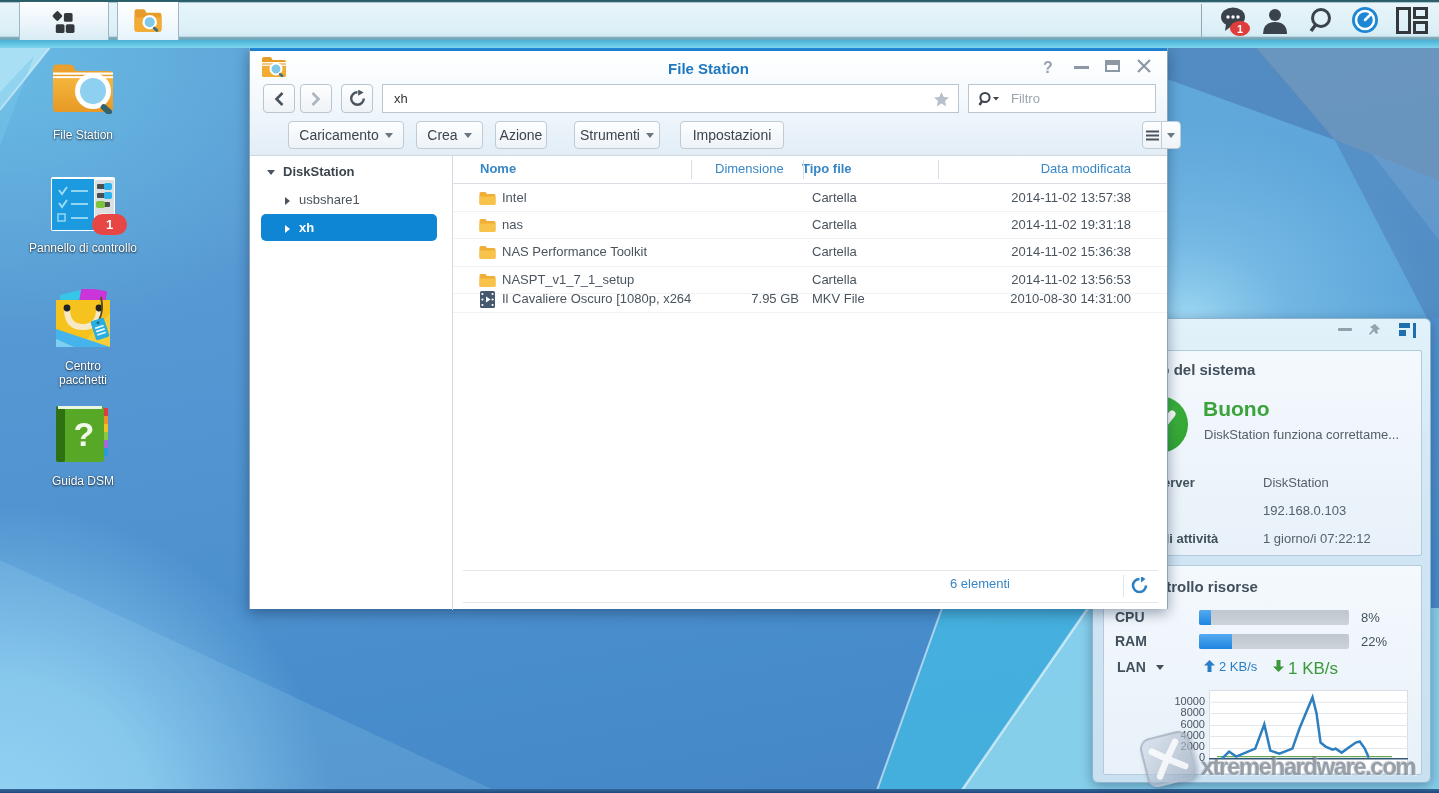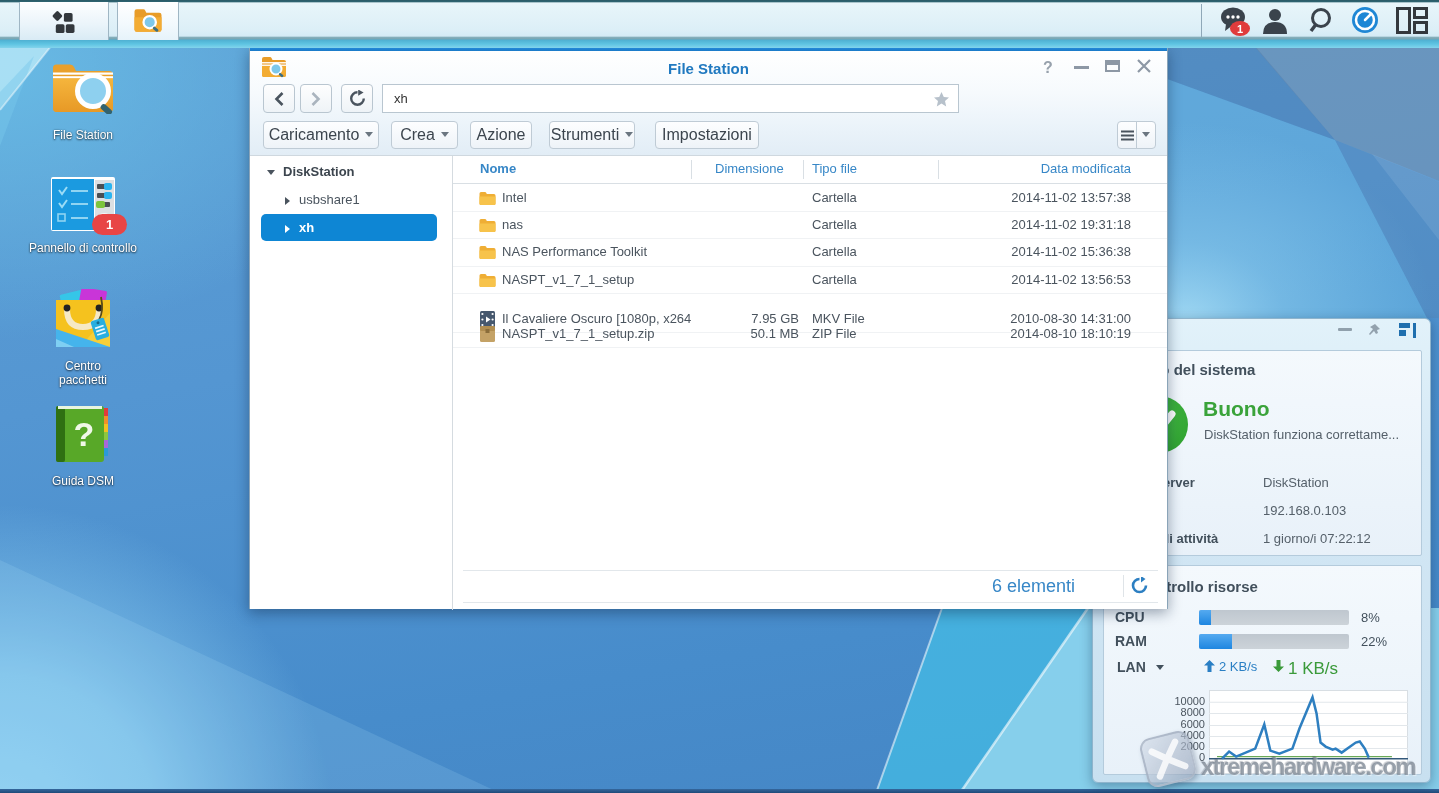--- a/index.html
+++ b/index.html
@@ -35,21 +35,21 @@
   border-radius:1px; }
 #fswin .topbar { position:absolute; left:0; top:0; width:100%; height:3px; background:linear-gradient(to bottom,#2389d8,#1b7ac8); }
 #fswin .head { position:absolute; left:0; top:3px; width:100%; height:104px;
   background:linear-gradient(to bottom,#ffffff 0%, #f6fafd 40%, #e9f2f9 78%, #e2edf6 100%); }
 #fstitle { position:absolute; top:12px; left:0; width:100%; text-align:center; color:#2079c0; font-size:15px; font-weight:bold; }
 .winbtn { position:absolute; top:11px; color:#8d98a5; }
 .navbtn { position:absolute; top:36px; width:32px; height:29px; border:1px solid #b9c6d0; border-radius:4px;
   background:linear-gradient(to bottom,#fefefe,#eef3f7); color:#5a6672; text-align:center; line-height:27px; font-size:15px; font-weight:bold; }
 .inputbox { position:absolute; top:36px; height:29px; border:1px solid #b9c6d0; background:#fff; font-size:13px; color:#333; }
 .toolbtn { position:absolute; top:73px; height:28px; border:1px solid #bfcbd5; border-radius:4px;
-  background:linear-gradient(to bottom,#fdfeff,#eef3f8); color:#3c454e; text-align:center; font-size:16px; line-height:26px; }
+  background:linear-gradient(to bottom,#fdfeff,#eef3f8); color:#3c454e; text-align:center; font-size:14px; line-height:26px;margin-left:25px; }
 .caret { display:inline-block; width:0; height:0; border-left:4px solid transparent; border-right:4px solid transparent; border-top:5px solid #6b7680; vertical-align:middle; margin-left:6px; margin-top:-2px; }
 #fsbody { position:absolute; left:0; top:107px; width:917px; height:454px; background:#fff; border-top:1px solid #cfd8df; }
 #sidebar { position:absolute; left:0; top:0; width:203px; height:454px; border-right:1px solid #d5dbe0; }
 #sidesel { position:absolute; left:11px; top:58px; width:176px; height:27px; background:#0e86d4; border-radius:5px; }
 #filearea { position:absolute; left:203px; top:0; width:714px; height:454px; }
 .hrow { position:absolute; top:0; left:0; width:100%; height:28px; border-bottom:1px solid #d9dfe4; color:#3787c7; font-size:13px; }
 .frow { position:absolute; left:0; width:100%; height:27.3px; border-bottom:1px solid #f0f2f4; color:#4a545e; font-size:13px; }
 .cell { position:absolute; top:5px; white-space:nowrap; }
 .colsep { position:absolute; top:4px; width:1px; height:19px; background:#d9dfe4; }
 
@@ -193,43 +193,50 @@
         </svg></div>
     <div class="navbtn" style="left:91px;"><svg width="17" height="17" viewBox="0 0 17 17" style="margin-top:5px;">
           <path d="M8.5 2.2 A6.3 6.3 0 1 0 14.8 8.5" fill="none" stroke="#4a545e" stroke-width="2.4"></path>
           <path d="M9.2 -0.5 L14.6 2.6 L9.2 5.7 Z" fill="#4a545e"></path>
         </svg></div>
     <div class="inputbox" style="left:132px; width:577px; line-height:27px; padding-left:11px;">xh
       <svg style="position:absolute; right:8px; top:6px;" width="17" height="17" viewBox="0 0 17 17">
           <path d="M8.5 1 L10.8 6 L16 6.6 L12 10 L13.2 15.4 L8.5 12.6 L3.8 15.4 L5 10 L1 6.6 L6.2 6 Z" fill="#b7c1cb"></path>
         </svg>
     </div>
+    <div class="inputbox" style="left:718px; width:188px; color:#9aa4ae; line-height:27px; padding-left:42px;">Filtro
+      <svg style="position:absolute; left:9px; top:6px;" width="24" height="16" viewBox="0 0 24 16">
+          <circle cx="7" cy="6.5" r="4.6" fill="none" stroke="#3c454e" stroke-width="2"></circle>
+          <line x1="3.8" y1="10.5" x2="1.5" y2="14" stroke="#3c454e" stroke-width="2.4"></line>
+          <path d="M15 6 L21 6 L18 9.5 Z" fill="#3c454e"></path>
+        </svg>
+    </div>
 
     <div class="toolbtn" style="left:13px; width:116px;">Caricamento<span class="caret"></span></div>
     <div class="toolbtn" style="left:141px; width:67px;">Crea<span class="caret"></span></div>
-    <div class="toolbtn" style="left:220px; width:62px;">Azione<span class="caret"></span></div>
+    <div class="toolbtn" style="left:220px; width:52px;">Azione<span class="caret"></span></div>
     <div class="toolbtn" style="left:299px; width:86px;">Strumenti<span class="caret"></span></div>
     <div class="toolbtn" style="left:405px; width:104px;">Impostazioni</div>
     <div class="toolbtn" style="left:867px; width:20px; border-radius:4px 0 0 4px;"><svg width="13" height="11" viewBox="0 0 13 11" style="margin-top:8px;">
           <path d="M0 1.5 H13 M0 5.5 H13 M0 9.5 H13" stroke="#4a545e" stroke-width="1.8"></path>
         </svg></div>
     <div class="toolbtn" style="left:886px; width:20px; border-radius:0 4px 4px 0;"><span class="caret" style="margin-left:0;"></span></div>
 
     <div id="fsbody">
       <div id="sidebar">
         <div style="position:absolute; left:17px; top:8px; color:#3c454e; font-weight:bold; font-size:13px;"><span style="display:inline-block; width:0; height:0; border-top:5px solid #4a545e; border-left:4px solid transparent; border-right:4px solid transparent; vertical-align:middle; margin-right:8px;"></span>DiskStation</div>
         <div style="position:absolute; left:35px; top:36px; color:#4a545e; font-size:13px;"><span style="display:inline-block; width:0; height:0; border-left:5px solid #4a545e; border-top:4px solid transparent; border-bottom:4px solid transparent; vertical-align:middle; margin-right:9px;"></span>usbshare1</div>
         <div id="sidesel"></div>
         <div style="position:absolute; left:35px; top:64px; color:#fff; font-weight:bold; font-size:13px; z-index:2;"><span style="display:inline-block; width:0; height:0; border-left:5px solid #fff; border-top:4px solid transparent; border-bottom:4px solid transparent; vertical-align:middle; margin-right:9px;"></span>xh</div>
       </div>
       <div id="filearea">
         <div class="hrow">
           <div class="cell" style="left:27px;font-weight:bold;">Nome</div>
           <div class="cell" style="left:262px;">Dimensione</div>
-          <div class="cell" style="left:359px;">Tipo file</div>
+          <div class="cell" style="left:349px;font-weight:bold;">Tipo file</div>
           <div class="cell" style="right:36px;">Data modificata</div>
           <div class="colsep" style="left:238px;"></div>
           <div class="colsep" style="left:350px;"></div>
           <div class="colsep" style="left:485px;"></div>
         </div>
         <div class="frow" style="top:28.7px;">
           <svg class="cell" style="left:26px; top:6px;" width="17" height="15" viewBox="0 0 17 15">
               <path d="M0.5 2.5 Q0.5 1 2 1 L6 1 Q6.8 1 7.2 1.8 L7.8 3 L15 3 Q16.5 3 16.5 4.5 L16.5 12.5 Q16.5 14 15 14 L2 14 Q0.5 14 0.5 12.5 Z" fill="#efae35"></path>
               <path d="M0.5 5.5 L16.5 5.5 L16.5 12.5 Q16.5 14 15 14 L2 14 Q0.5 14 0.5 12.5 Z" fill="#f7c34b"></path>
             </svg>
@@ -257,52 +264,41 @@
         </div>
         <div class="frow" style="top:110.6px;text-align:center;">
           <svg class="cell" style="left:26px; top:6px;" width="17" height="15" viewBox="0 0 17 15">
               <path d="M0.5 2.5 Q0.5 1 2 1 L6 1 Q6.8 1 7.2 1.8 L7.8 3 L15 3 Q16.5 3 16.5 4.5 L16.5 12.5 Q16.5 14 15 14 L2 14 Q0.5 14 0.5 12.5 Z" fill="#efae35"></path>
               <path d="M0.5 5.5 L16.5 5.5 L16.5 12.5 Q16.5 14 15 14 L2 14 Q0.5 14 0.5 12.5 Z" fill="#f7c34b"></path>
             </svg>
           <div class="cell" style="left:49px;">NASPT_v1_7_1_setup</div>
           <div class="cell" style="left:359px;">Cartella</div>
           <div class="cell" style="right:36px;">2014-11-02 13:56:53</div>
         </div>
-        <div class="frow" style="top:150px;">
+        <div class="frow" style="top:130px;">
           <svg class="cell" style="left:27px; top:5px;" width="15" height="17" viewBox="0 0 15 17">
               <rect x="0" y="0" width="15" height="17" rx="1.5" fill="#46586e"></rect>
               <circle cx="2.4" cy="3" r="1.1" fill="#fff"></circle>
               <circle cx="2.4" cy="8.5" r="1.1" fill="#fff"></circle>
               <circle cx="2.4" cy="14" r="1.1" fill="#fff"></circle>
               <circle cx="12.6" cy="3" r="1.1" fill="#fff"></circle>
               <circle cx="12.6" cy="8.5" r="1.1" fill="#fff"></circle>
               <circle cx="12.6" cy="14" r="1.1" fill="#fff"></circle>
               <path d="M6 5.5 L10.5 8.5 L6 11.5 Z" fill="#fff"></path>
             </svg>
           <div class="cell" style="left:49px;">Il Cavaliere Oscuro [1080p, x264</div>
           <div class="cell" style="left:238px; width:108px; text-align:right;">7.95 GB</div>
           <div class="cell" style="left:359px;">MKV File</div>
           <div class="cell" style="right:36px;">2010-08-30 14:31:00</div>
         </div>
-        <div class="frow" style="top:165.2px;">
-          <svg class="cell" style="left:27px; top:5px;" width="15" height="16" viewBox="0 0 15 16">
-              <rect x="0" y="0" width="15" height="16" rx="1.5" fill="#c4a266"></rect>
-              <rect x="0" y="0" width="15" height="5" rx="1.5" fill="#b08d50"></rect>
-              <rect x="5.5" y="3" width="4" height="4" fill="#8a6d3a"></rect>
-            </svg>
-          <div class="cell" style="left:49px;">NASPT_v1_7_1_setup.zip</div>
-          <div class="cell" style="left:238px; width:108px; text-align:right;">50.1 MB</div>
-          <div class="cell" style="left:359px;">ZIP File</div>
-          <div class="cell" style="right:36px;">2014-08-10 18:10:19</div>
-        </div>
       </div>
 
       <div style="position:absolute; left:213px; top:414px; width:695px; border-top:1px solid #e2e7eb;"></div>
       <div style="position:absolute; left:213px; top:446px; width:695px; border-top:1px solid #e2e7eb;"></div>
-      <div style="position:absolute; left:700px; top:420px; width:167px; text-align:center; color:#3787c7; font-size:18px;">6 elementi</div>
+      <div style="position:absolute; left:700px; top:420px; width:167px; text-align:left; color:#3787c7; font-size:13px;">6 elementi</div>
       <div style="position:absolute; left:873px; top:419px; width:1px; height:22px; background:#dfe4e8;"></div>
       <svg style="position:absolute; left:881px; top:421px;" width="17" height="17" viewBox="0 0 17 17">
           <path d="M8.5 2 A6.5 6.5 0 1 0 15 8.5" fill="none" stroke="#2c7fc2" stroke-width="2.6"></path>
           <path d="M8.5 2 L8.5 -1 L13 2 L8.5 5.5 Z" fill="#2c7fc2" transform="translate(1.5,0)"></path>
         </svg>
     </div>
   </div>
 
   <div id="taskbar">
     <div class="tb-btn" id="tb-menu"></div>

